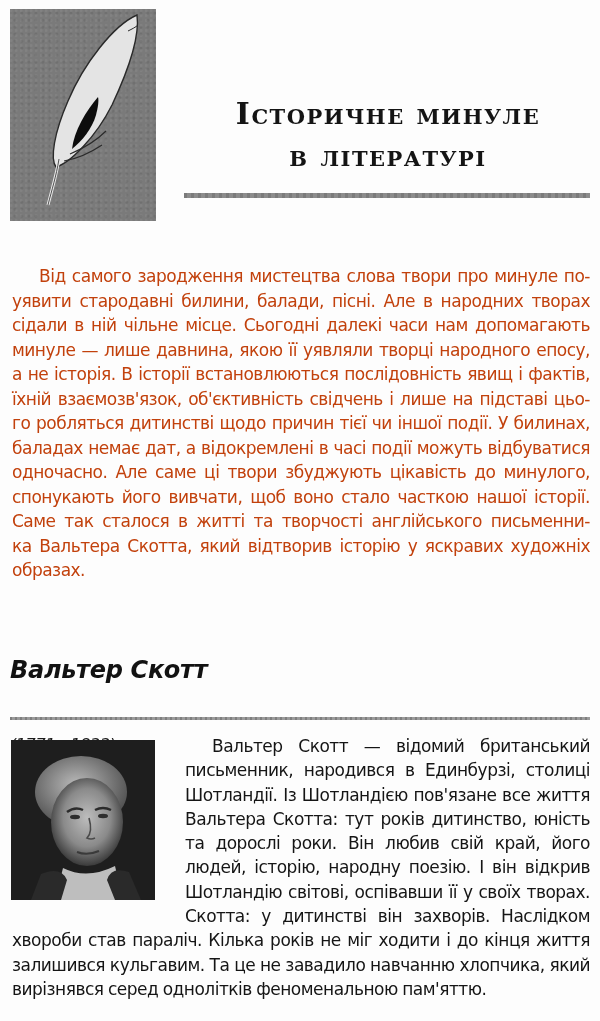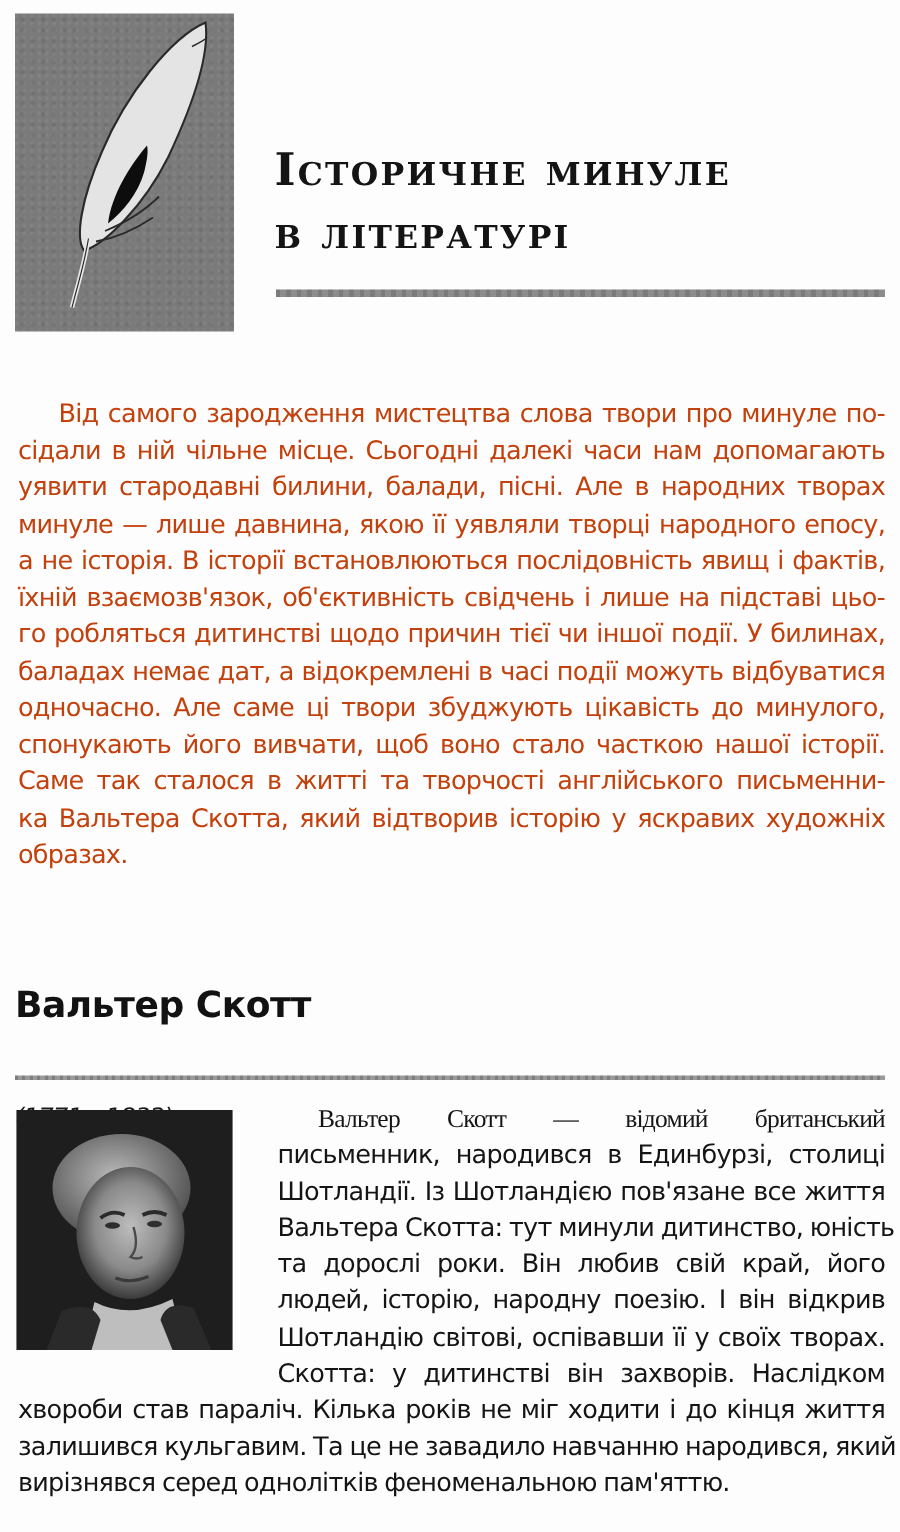--- a/index.html
+++ b/index.html
@@ -44,21 +44,21 @@
     width: 410px;
     margin: 0;
     font-family: "DejaVu Serif", serif;
     font-weight: 700;
     font-size: 30px;
     line-height: 42px;
     letter-spacing: 1.5px;
     font-variant: small-caps;
     color: #141414;
   }
-  .chapter-title .line { display: block; white-space: nowrap; }
+  .chapter-title .line { display: block; white-space: nowrap; text-align: center; }
 
   .title-rule {
     position: absolute;
     left: 184px;
     top: 193px;
     width: 406px;
     height: 5px;
     background: #8c8c8c;
     background-image: repeating-linear-gradient(90deg, rgba(0,0,0,0.12) 0 3px, transparent 3px 7px);
   }
@@ -87,20 +87,21 @@
     position: absolute;
     left: 10px;
     top: 655px;
     margin: 0;
     font-family: "DejaVu Sans", sans-serif;
     font-weight: 700;
     font-size: 24px;
     line-height: 30px;
     letter-spacing: -0.3px;
     color: #121212;
+    font-style: italic;
   }
   .author-dates {
     position: absolute;
     left: 10px;
     top: 686px;
     font-family: "DejaVu Sans", sans-serif;
     font-style: italic;
     font-size: 16px;
     line-height: 22px;
     letter-spacing: -0.4px;
@@ -136,21 +137,21 @@
     margin: 0;
     font-family: "DejaVu Sans", sans-serif;
     font-size: 17px;
     line-height: 24.3px;
     letter-spacing: -0.5px;
     word-spacing: -0.5px;
     color: #151515;
   }
   .bio .ln { display: block; white-space: nowrap; text-align: justify; text-align-last: justify; }
   .bio .ln.wrap { margin-left: 173px; }
-  .bio .ln.indent { text-indent: 27px; font-family: Liberation Serif, serif; }
+  .bio .ln.indent { text-indent: 27px; }
   .bio .ln.last { text-align-last: left; }
 </style>
 </head>
 <body>
 
 <div class="page">
 
   <div class="feather-box">
     <svg width="146" height="212" viewBox="0 0 146 212">
 
@@ -168,22 +169,22 @@
   </div>
 
   <h1 class="chapter-title">
     <span class="line">Історичне минуле</span>
     <span class="line">в літературі</span>
   </h1>
   <div class="title-rule"></div>
 
   <p class="intro">
     <span class="ln first">Від самого зародження мистецтва слова твори про минуле по-</span>
+    <span class="ln">уявити стародавні билини, балади, пісні. Але в народних творах</span>
     <span class="ln">сідали в ній чільне місце. Сьогодні далекі часи нам допомагають</span>
-    <span class="ln">уявити стародавні билини, балади, пісні. Але в народних творах</span>
     <span class="ln">минуле — лише давнина, якою її уявляли творці народного епосу,</span>
     <span class="ln">а не історія. В історії встановлюються послідовність явищ і фактів,</span>
     <span class="ln">їхній взаємозв'язок, об'єктивність свідчень і лише на підставі цьо-</span>
     <span class="ln">го робляться дитинстві щодо причин тієї чи іншої події. У билинах,</span>
     <span class="ln">баладах немає дат, а відокремлені в часі події можуть відбуватися</span>
     <span class="ln">одночасно. Але саме ці твори збуджують цікавість до минулого,</span>
     <span class="ln">спонукають його вивчати, щоб воно стало часткою нашої історії.</span>
     <span class="ln">Саме так сталося в житті та творчості англійського письменни-</span>
     <span class="ln">ка Вальтера Скотта, який відтворив історію у яскравих художніх</span>
     <span class="ln last">образах.</span>
@@ -224,23 +225,23 @@
       <path d="M52 128 Q 76 140 104 126 L 112 160 L 44 160 Z" fill="#cfcfcf" opacity="0.9"></path>
       <path d="M30 134 Q 50 126 56 140 L 50 160 L 20 160 Z" fill="#2a2a2a"></path>
       <path d="M118 132 Q 100 126 96 140 L 104 160 L 130 160 Z" fill="#2a2a2a"></path>
     </svg>
   </div>
 
   <p class="bio">
     <span class="ln wrap indent">Вальтер Скотт — відомий британський</span>
     <span class="ln wrap">письменник, народився в Единбурзі, столиці</span>
     <span class="ln wrap">Шотландії. Із Шотландією пов'язане все життя</span>
-    <span class="ln wrap">Вальтера Скотта: тут минули дитинство, юність</span>
+    <span class="ln wrap">Вальтера Скотта: тут років дитинство, юність</span>
     <span class="ln wrap">та дорослі роки. Він любив свій край, його</span>
     <span class="ln wrap">людей, історію, народну поезію. І він відкрив</span>
     <span class="ln wrap">Шотландію світові, оспівавши її у своїх творах.</span>
     <span class="ln wrap">Скотта: у дитинстві він захворів. Наслідком</span>
     <span class="ln">хвороби став параліч. Кілька років не міг ходити і до кінця життя</span>
-    <span class="ln">залишився кульгавим. Та це не завадило навчанню народився, який</span>
+    <span class="ln">залишився кульгавим. Та це не завадило навчанню хлопчика, який</span>
     <span class="ln last">вирізнявся серед однолітків феноменальною пам'яттю.</span>
   </p>
 
 </div>
 
 </body></html>

